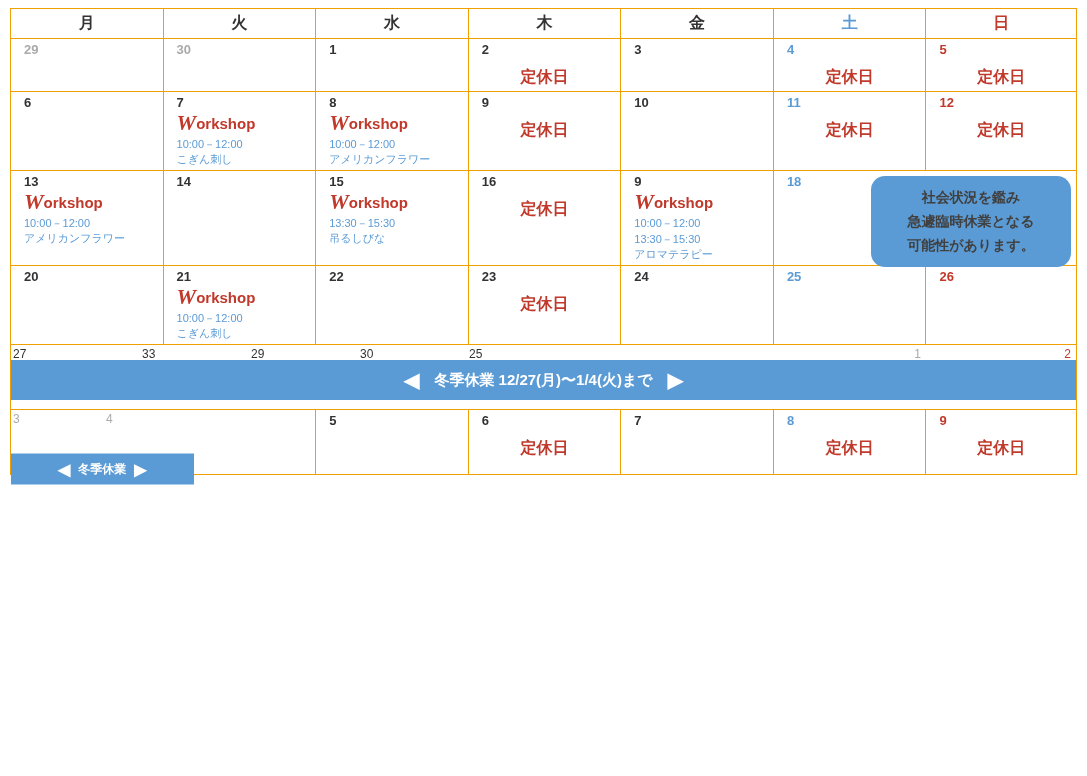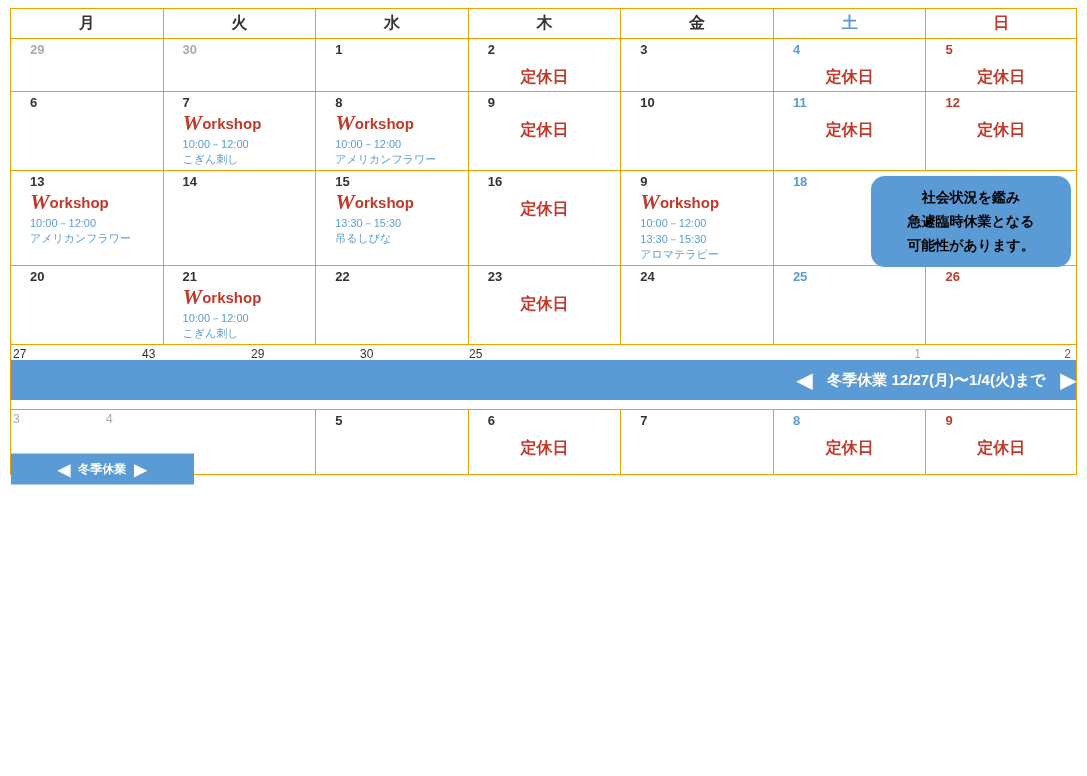--- a/index.html
+++ b/index.html
@@ -54,21 +54,21 @@
       font-size: 7px;
       color: #555;
     }
     .calendar {
       width: 100%;
       border-collapse: collapse;
     }
     .calendar th, .calendar td {
       border: 1.5px solid #f0a000;
       vertical-align: top;
-      padding: 3px 19px;
+      padding: 3px 13px;
     }
     .calendar th {
       text-align: center;
       font-size: 16px;
       font-weight: bold;
       background: #fff;
       padding: 4px;
     }
     .th-sat { color: #5b9bd5; }
     .th-sun { color: #c0392b; }
@@ -111,21 +111,21 @@
       color: #5b9bd5;
       margin-top: 1px;
     }
     .workshop-name {
       font-size: 11px;
       color: #5b9bd5;
     }
     .notice-box {
       background: #5b9bd5;
       border-radius: 14px;
-      color: #000000;
+      color: #404040;
       font-size: 14px;
       font-weight: bold;
       padding: 10px 8px;
       text-align: center;
       line-height: 1.7;
       position: absolute;
       top: 5px;
       right: 5px;
       width: 200px;
       z-index: 10;
@@ -359,29 +359,29 @@
         <td class="cell">
           <div class="cell-num sun">26</div>
         </td>
       </tr>
 
       <tr>
         <td class="cell" style="position:relative;height:65px;" colspan="7">
           <div style="display:flex;gap:18px;position:absolute;top:2px;left:2px;right:0;">
             <div style="font-size:12px;color:#333;min-width:18px;">27</div>
             <div style="width:75px;"></div>
-            <div style="font-size:12px;color:#333;min-width:18px;">43</div>
+            <div style="font-size:12px;color:#333;min-width:18px;">33</div>
             <div style="width:55px;"></div>
             <div style="font-size:12px;color:#333;min-width:18px;">29</div>
             <div style="width:55px;"></div>
             <div style="font-size:12px;color:#333;min-width:18px;">30</div>
             <div style="width:55px;"></div>
             <div style="font-size:12px;color:#333;min-width:18px;">25</div>
           </div>
-          <div class="arrow-banner" style="top:55%;transform:translateY(-50%);justify-content:flex-end;">
+          <div class="arrow-banner" style="top:55%;transform:translateY(-50%);">
             <span>冬季休業 12/27(月)〜1/4(火)まで</span>
           </div>
           <div style="position:absolute;top:2px;right:155px;font-size:12px;color:#aaa;">1</div>
           <div style="position:absolute;top:2px;right:5px;font-size:12px;color:#c0392b;">2</div>
         </td>
       </tr>
 
       <tr>
         <td class="cell" style="position:relative;height:65px;" colspan="2">
           <div style="display:flex;gap:0;position:absolute;top:2px;left:2px;">

